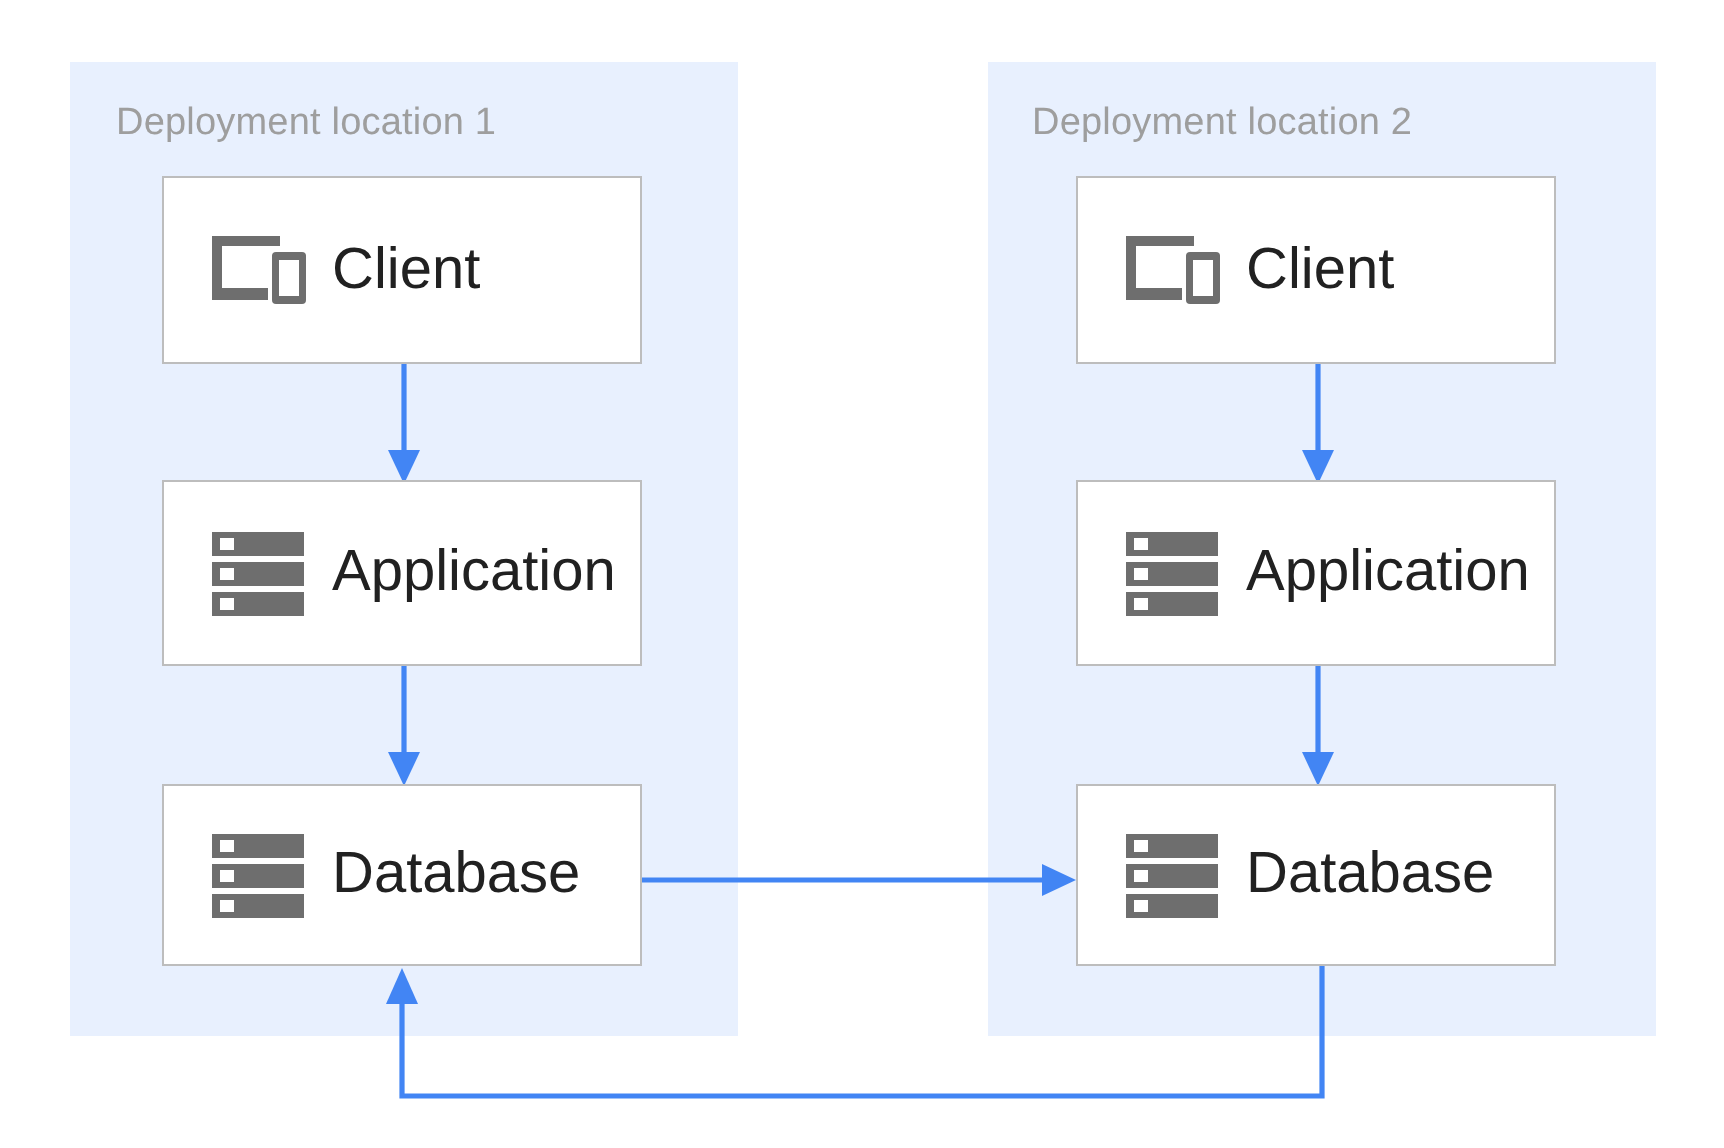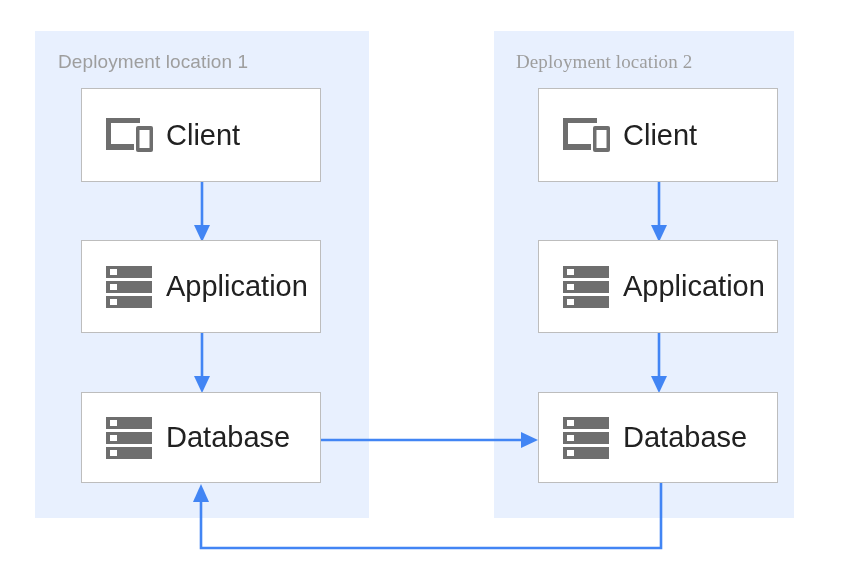--- a/index.html
+++ b/index.html
@@ -1,20 +1,20 @@
 <!DOCTYPE html>
 <html><head>
 <meta charset="utf-8">
 <style>
   html, body { margin:0; padding:0; background:#ffffff; }
   body { font-family:"Liberation Sans", sans-serif; }
 
   #canvas {
     position:relative;
-    width:794px;
+    width:862px;
     height:574px;
     background:#ffffff;
     overflow:hidden;
   }
 
   .zone {
     position:absolute;
     background:#e8f0fe;
   }
   .zone-label {
@@ -53,21 +53,21 @@
 </style>
 </head>
 <body>
 
 <div id="canvas">
 
   <div class="zone" style="left:35px; top:31px; width:334px; height:487px;"></div>
   <div class="zone-label" style="left:58px; top:51px;">Deployment location 1</div>
 
   <div class="zone" style="left:494px; top:31px; width:334px; height:487px;"></div>
-  <div class="zone-label" style="left:516px; top:51px;font-family:Liberation Serif, serif;">Deployment location 2</div>
+  <div class="zone-label" style="left:516px; top:51px;">Deployment location 2</div>
 
   <div class="edge" style="left:190px; top:180px;">
     <svg width="24" height="64" viewBox="0 0 24 64">
       <line x1="12" y1="0" x2="12" y2="48" stroke="#4285f4" stroke-width="2.6"></line>
       <polygon points="12,62 4,45 20,45" fill="#4285f4"></polygon>
     </svg>
   </div>
 
   <div class="edge" style="left:190px; top:331px;">
     <svg width="24" height="64" viewBox="0 0 24 64">

